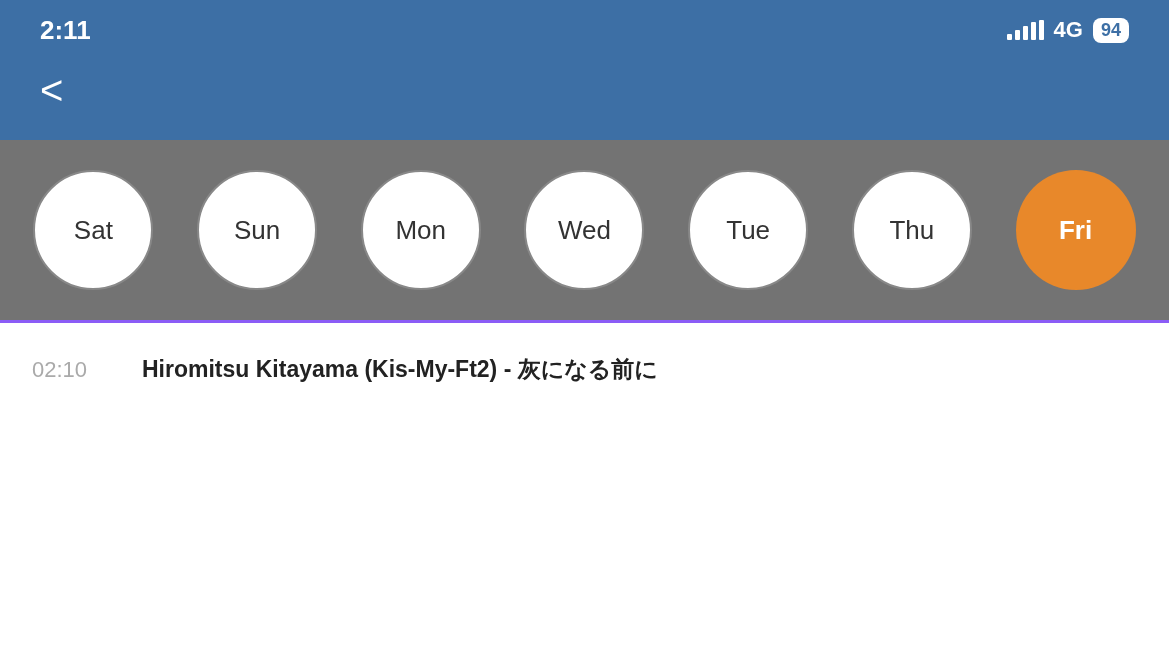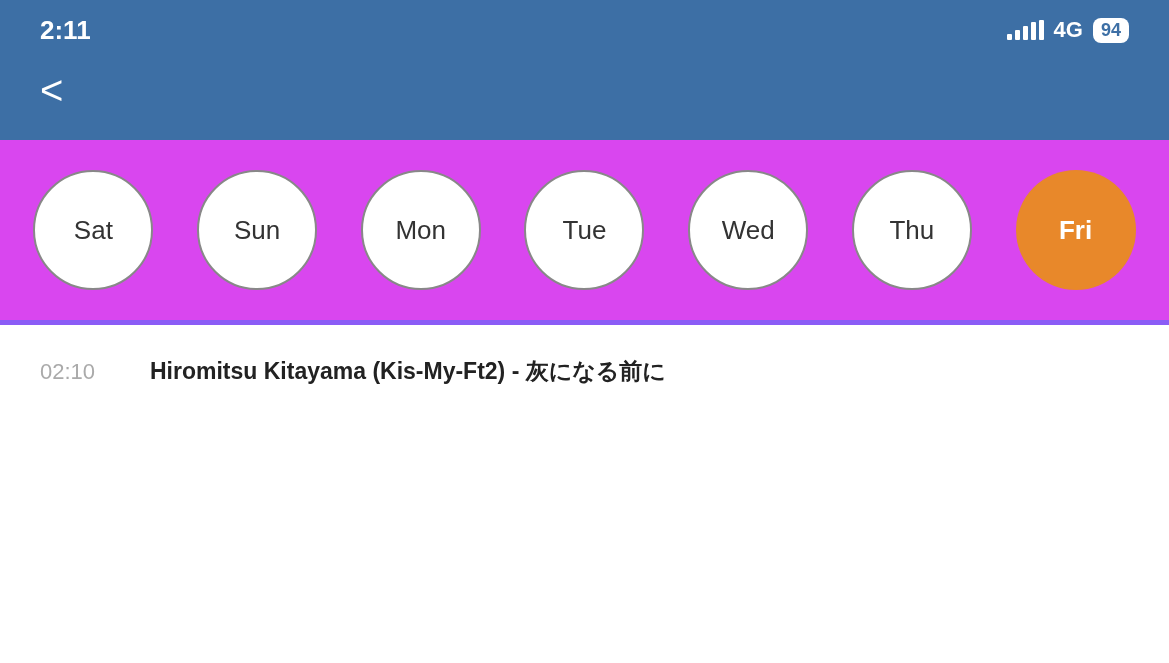--- a/index.html
+++ b/index.html
@@ -96,26 +96,26 @@
       margin-bottom: 6px;
     }
 
     .header-subtitle {
       color: rgba(255,255,255,0.85);
       font-size: 20px;
       font-weight: 400;
     }
 
     .days-section {
-      background: #d946ef;
+      background: #737373;
       padding: 30px 20px 30px;
       display: flex;
       justify-content: space-around;
       align-items: center;
-      border-bottom: 5px solid #8b5cf6;
+      border-bottom: 3px solid #8b5cf6;
     }
 
     .day-button {
       width: 120px;
       height: 120px;
       border-radius: 50%;
       display: flex;
       align-items: center;
       justify-content: center;
       font-size: 26px;
@@ -130,21 +130,21 @@
     }
 
     .day-button.active {
       background: #e8882a;
       color: white;
       border: none;
       font-weight: 600;
     }
 
     .playlist-section {
-      padding: 30px 40px;
+      padding: 30px 32px;
       background: #ffffff;
     }
 
     .playlist-item {
       display: flex;
       align-items: flex-start;
       gap: 30px;
     }
 
     .playlist-time {
@@ -189,24 +189,24 @@
   <div class="day-button inactive">
     <span>Sat</span>
   </div>
   <div class="day-button inactive">
     <span>Sun</span>
   </div>
   <div class="day-button inactive">
     <span>Mon</span>
   </div>
   <div class="day-button inactive">
+    <span>Wed</span>
+  </div>
+  <div class="day-button inactive">
     <span>Tue</span>
-  </div>
-  <div class="day-button inactive">
-    <span>Wed</span>
   </div>
   <div class="day-button inactive">
     <span>Thu</span>
   </div>
   <div class="day-button active">
     <span>Fri</span>
   </div>
 </div>
 
 <div class="playlist-section">

